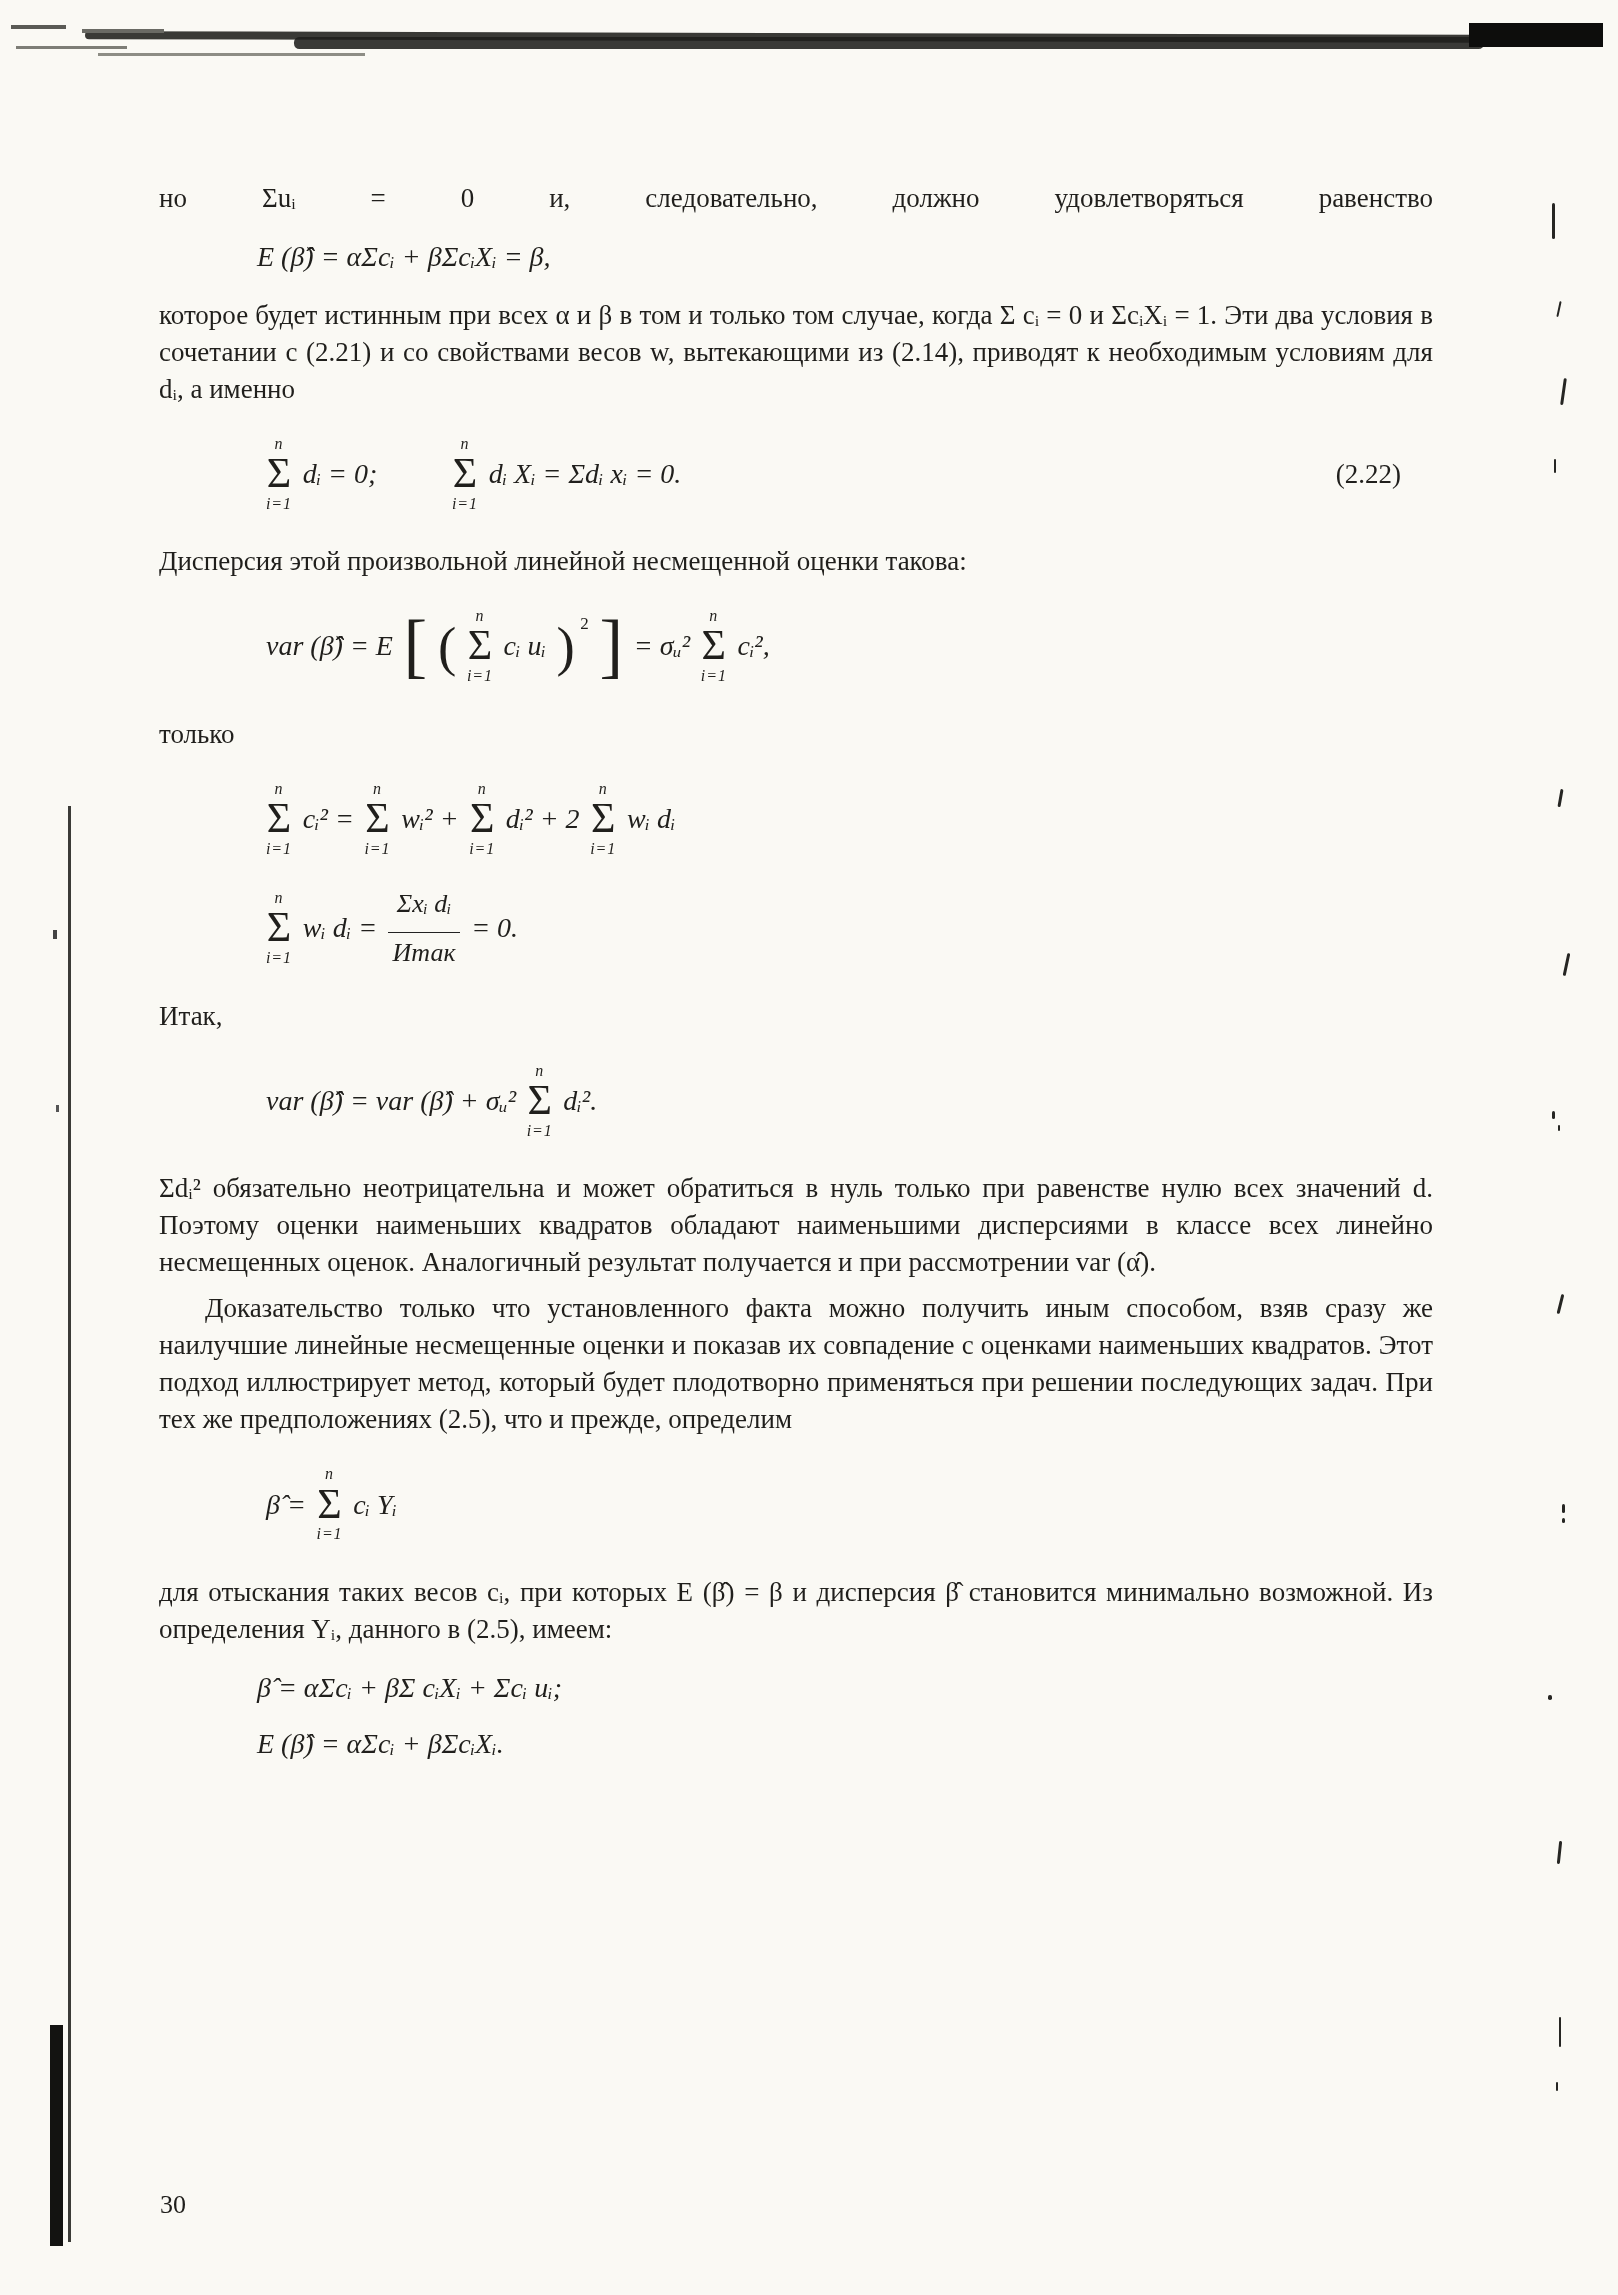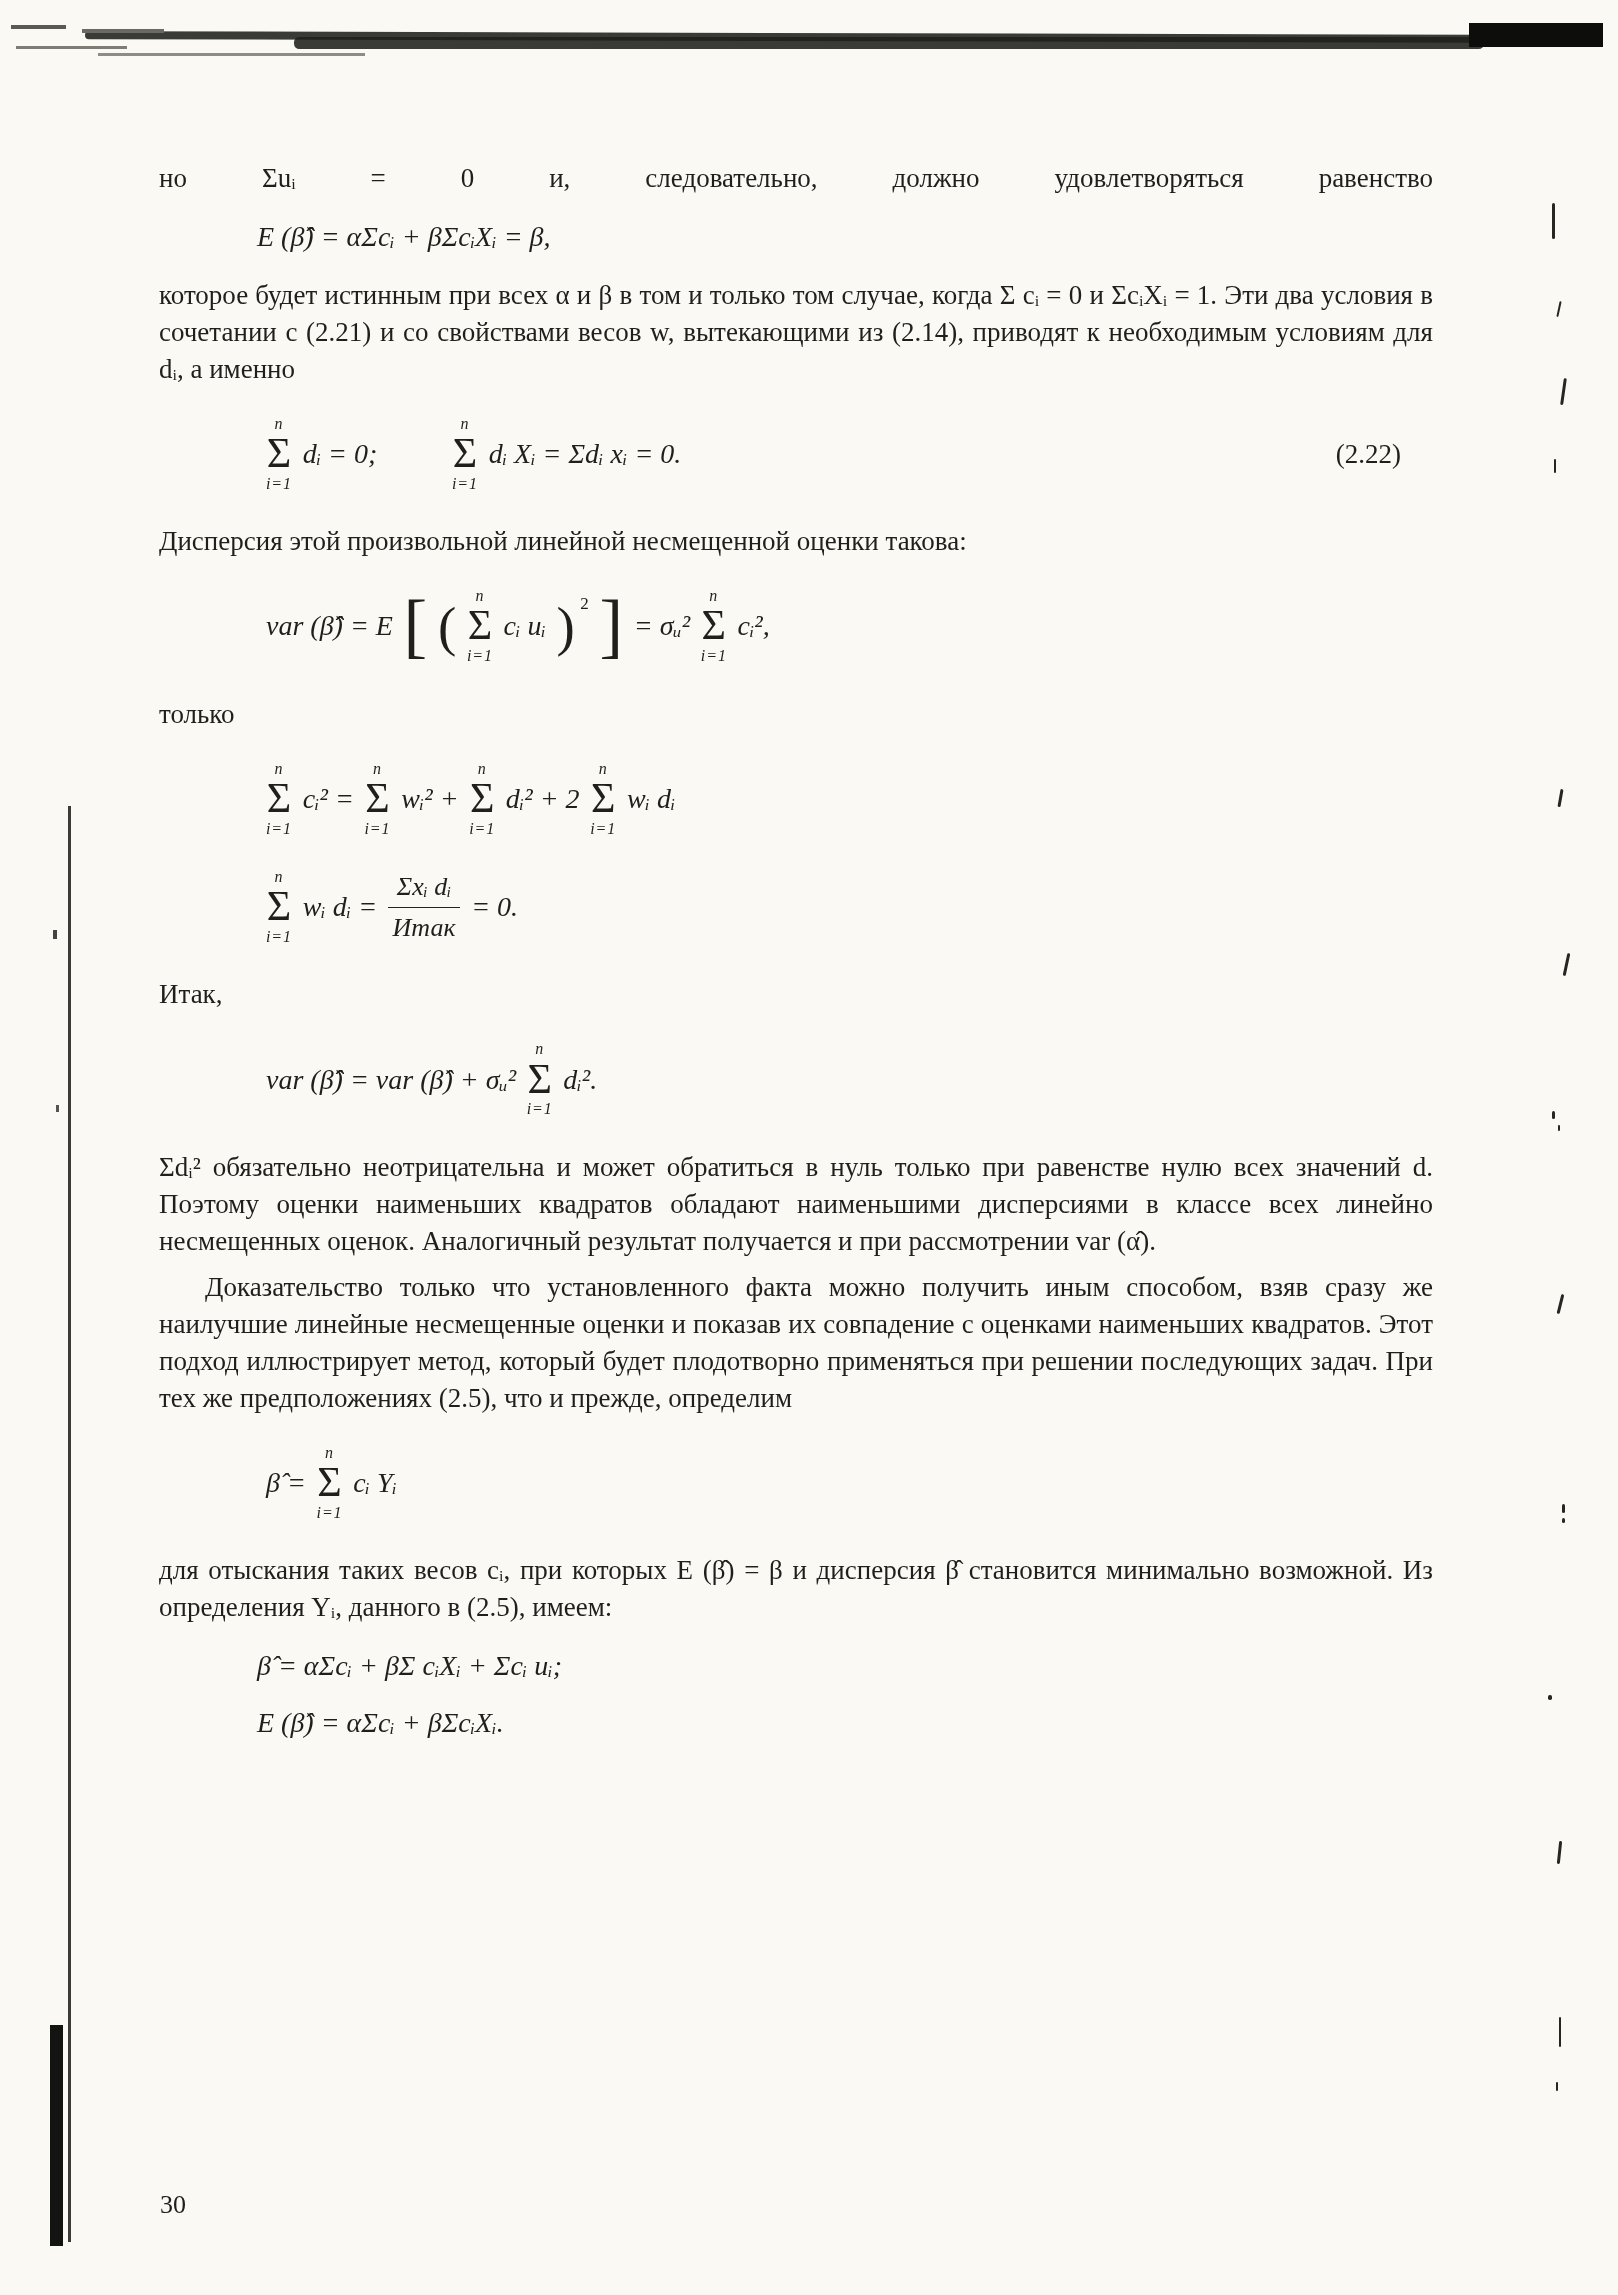--- a/index.html
+++ b/index.html
@@ -34,42 +34,42 @@
   .s7{left:1552px;top:1111px;width:2.7px;height:8px;}
   .s7b{left:1558px;top:1125px;width:1.8px;height:6.2px;}
   .s8{left:1559px;top:1294px;width:2.7px;height:19.6px;transform:rotate(14deg);}
   .s9{left:1562px;top:1504px;width:2.7px;height:9px;}
   .s9b{left:1562px;top:1518px;width:2.7px;height:4.5px;}
   .s10{left:1558px;top:1841px;width:2.7px;height:23px;transform:rotate(6deg);}
   .s11{left:1559px;top:2017px;width:1.8px;height:30px;}
   .s12{left:1556px;top:2082px;width:1.8px;height:9px;}
   .s13{left:1548px;top:1695px;width:3.6px;height:5.3px;}
   
-  .content{position:absolute;left:159px;top:160px;width:1274px;}
+  .content{position:absolute;left:159px;top:180px;width:1274px;}
   .para{font-size:27px;line-height:37px;text-align:justify;margin:0 0 9px 0;}
   .stretch{text-align-last:justify;}
   .indent{text-indent:46px;}
   
   .formula{
     display:flex;align-items:center;gap:10.7px;
     font-style:italic;font-size:28px;line-height:1.2;
     margin:27px 0 30px 107px;position:relative;white-space:nowrap;
   }
   .formula.small-m{margin:23px 0 23px 98px;text-align:center;}
   .fx{font-style:italic;}
   .grp{display:inline-flex;align-items:center;gap:10.7px;}
   .grp2{margin-left:64px;}
   .bsum{display:inline-flex;flex-direction:column;align-items:center;line-height:1;}
   .bsum .lim{font-size:16px;font-style:italic;line-height:1.15;letter-spacing:0.9px;}
   .bsum .sg{font-size:42px;font-style:normal;line-height:.95;padding:0.9px 0;}
   .bigbr{font-size:71px;font-style:normal;font-weight:400;line-height:.9;}
   .bigpar{font-size:55px;font-style:normal;line-height:.9;}
   .supsq{align-self:flex-start;font-size:17px;font-style:normal;margin-left:-5.3px;margin-top:7.1px;}
   .frac{display:inline-flex;flex-direction:column;align-items:center;font-size:26px;}
-  .frac .num{padding:0 9px 5px;border-bottom:1.8px solid #222;}
+  .frac .num{padding:0 9px 13px;border-bottom:1.8px solid #222;}
   .frac .den{padding-top:3.6px;}
   .eqtag{position:absolute;right:32px;font-style:normal;font-size:27px;}
   .pagenum{position:absolute;left:160px;top:2190px;font-size:26px;}
 </style>
 </head>
 <body>
 
 <div class="page">
 
   <div class="art band1"></div>

